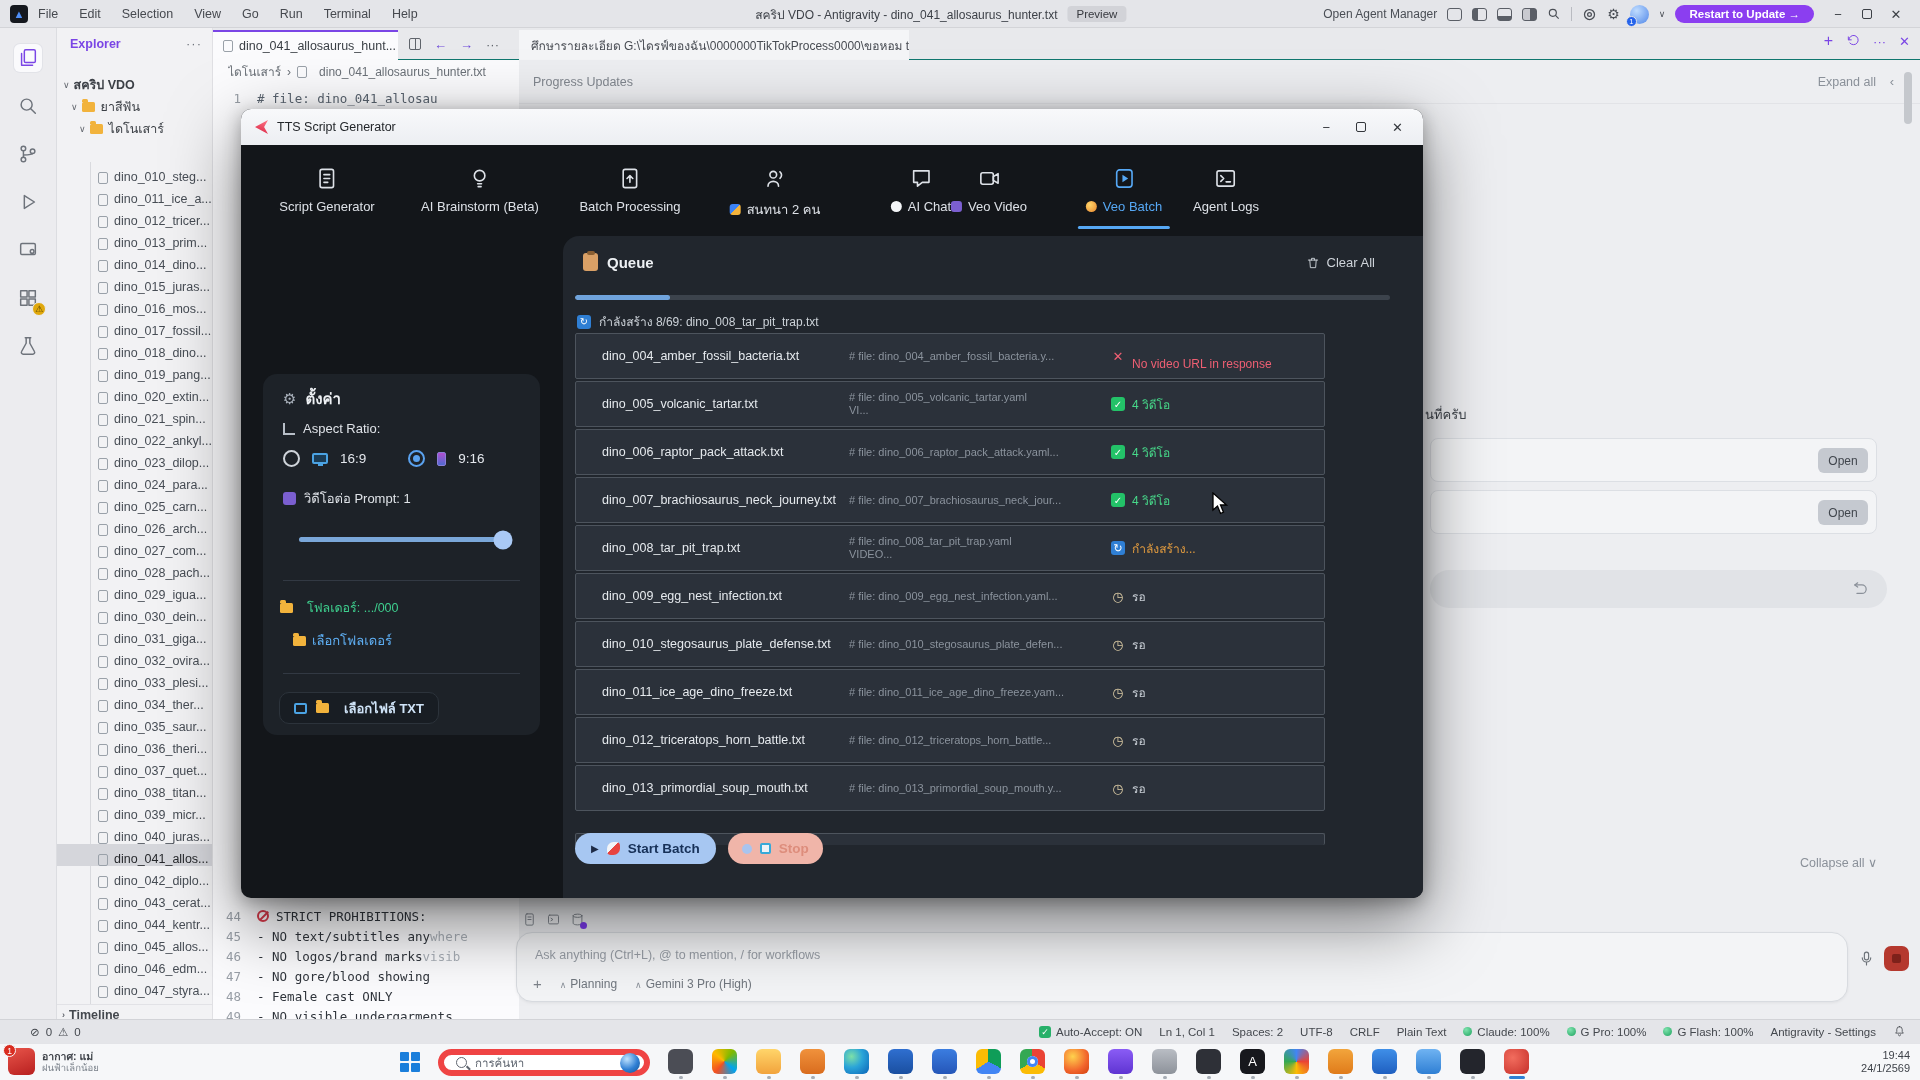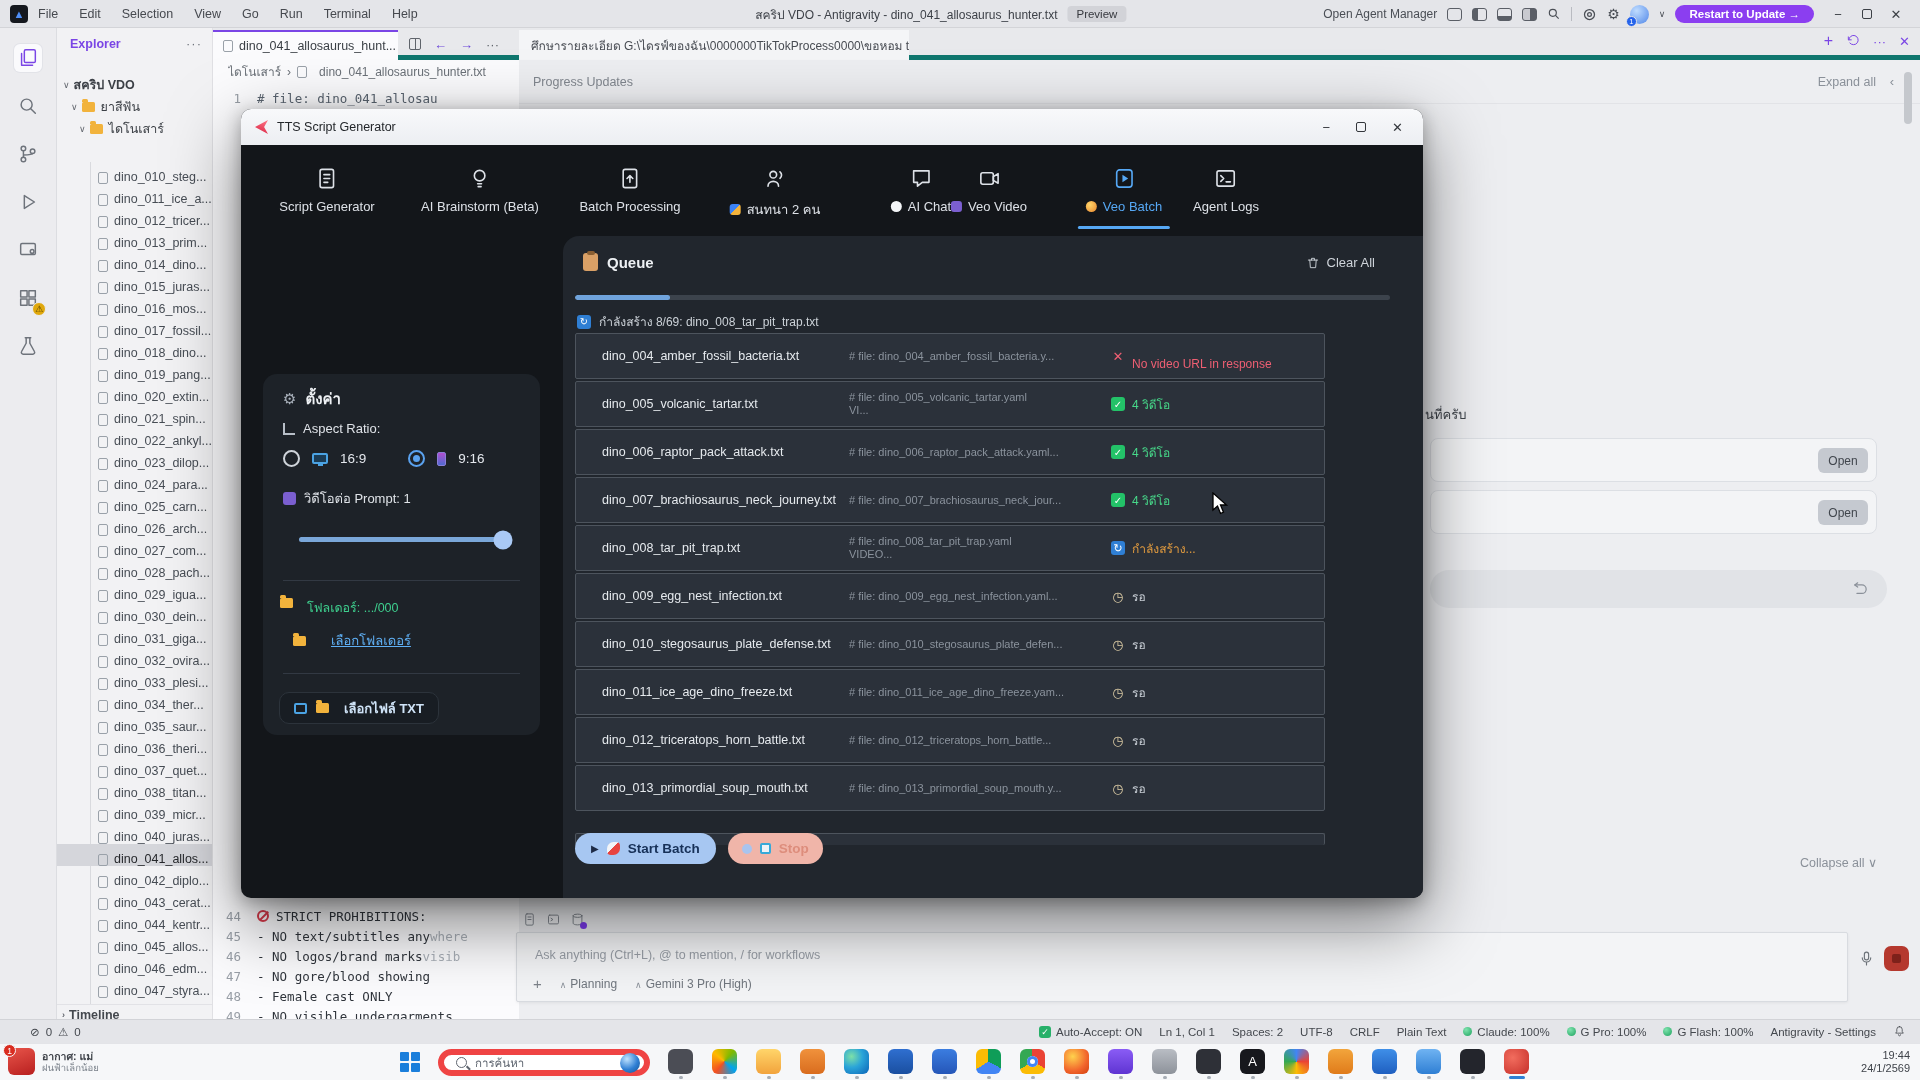--- a/index.html
+++ b/index.html
@@ -45,21 +45,21 @@
   .fold::before{content:'';position:absolute;left:0;top:-3px;width:6px;height:3px;background:#f2b33c;border-radius:1.5px 1.5px 0 0;}
   .tree-files{position:absolute;left:0;top:134px;width:156px;}
   .tree-file{position:relative;width:156px;height:22px;display:flex;align-items:flex-end;padding-left:41px;font-size:12.5px;color:#474d55;white-space:nowrap;overflow:hidden;}
   .tree-file.selected{background:#d5d6db;color:#26282c;}
   .ficon{width:10px;height:12px;border:1.3px solid #9aa1a9;border-radius:2px;margin-right:6px;flex:none;}
   .guide{position:absolute;left:33px;top:134px;width:1px;height:842px;background:#d9dade;}
   .sb-section{position:absolute;left:0;width:156px;height:21px;border-top:1px solid #e2e2e6;display:flex;align-items:center;padding-left:5px;font-size:12.5px;font-weight:bold;color:#44484e;background:#f2f2f4;}
 
   
   .editor{position:absolute;left:213px;top:28px;width:306px;height:991px;background:#fbfbfd;}
-  .tabbar{position:absolute;left:213px;top:28px;width:1707px;height:32px;background:#e8e9ec;border-bottom:5px solid #0f766e;z-index:1;}
+  .tabbar{position:absolute;left:213px;top:28px;width:1707px;height:32px;background:#e8e9ec;border-bottom:1px solid #0f766e;z-index:1;}
   .etab{position:absolute;left:0;top:2px;width:185px;height:30px;background:#fbfbfd;border-top:2px solid #7a45e5;display:flex;align-items:center;padding:0 10px;gap:6px;font-size:12.5px;color:#3a3f45;white-space:nowrap;overflow:hidden;}
   .etab .ficon{margin:0;}
   .tab-acts{position:absolute;left:190px;top:0;height:32px;display:flex;align-items:center;gap:13px;color:#6a45d8;font-size:13px;padding-left:6px;}
   .tab-acts .splitic{width:12px;height:12px;border:1.4px solid #5f646b;border-radius:2px;position:relative;}
   .tab-acts .splitic::before{content:'';position:absolute;left:50%;top:0;bottom:0;width:1.4px;background:#5f646b;}
   .agent-tab{position:absolute;left:306px;top:2px;width:390px;height:30px;background:#f4f5f7;display:flex;align-items:center;padding:0 12px;font-size:12px;color:#474b52;white-space:nowrap;overflow:hidden;}
   .agent-acts{position:absolute;right:10px;top:4px;display:flex;gap:13px;align-items:center;color:#7a45e5;font-size:14px;}
   .agent-acts svg{width:14px;height:14px;stroke:currentColor;stroke-width:1.7;fill:none;stroke-linecap:round;}
   .breadcrumb{position:absolute;left:228px;top:62px;width:285px;display:flex;align-items:center;gap:6px;font-size:12px;color:#6b7178;white-space:nowrap;overflow:hidden;z-index:1;}
   .code{font-family:"DejaVu Sans Mono","Liberation Mono",monospace;font-size:12.5px;color:#30353c;}
@@ -86,21 +86,21 @@
   .undo-ic svg{width:17px;height:17px;stroke:currentColor;stroke-width:1.7;fill:none;stroke-linecap:round;stroke-linejoin:round;}
   .collapse-all{position:absolute;left:1800px;top:855px;font-size:12.5px;color:#8a9099;z-index:1;white-space:nowrap;}
   .agent-scroll{position:absolute;left:1904px;top:72px;width:8px;height:52px;background:#c5c8cd;border-radius:4px;z-index:1;}
 
   
   .chat-dock{position:absolute;left:516px;top:906px;width:1404px;height:104px;z-index:8;}
   .chat-icons{position:absolute;left:6px;top:6px;display:flex;gap:9px;color:#7d838b;}
   .chat-icons svg{width:15px;height:15px;stroke:currentColor;stroke-width:1.5;fill:none;stroke-linecap:round;}
   .db-wrap{position:relative;}
   .db-dot{position:absolute;right:-2px;bottom:-2px;width:7px;height:7px;border-radius:50%;background:#7c3aed;}
-  .chat-box{position:absolute;left:0;top:26px;width:1332px;height:70px;background:#f3f4f6;border:1px solid #d8dbe0;border-radius:2px;box-shadow:0 1px 3px rgba(0,0,0,.06);}
+  .chat-box{position:absolute;left:0;top:26px;width:1332px;height:70px;background:#f3f4f6;border:1px solid #d8dbe0;border-radius:16px;box-shadow:0 1px 3px rgba(0,0,0,.06);}
   .chat-ph{position:absolute;left:18px;top:15px;font-size:12.5px;color:#979da5;}
   .chat-row2{position:absolute;left:16px;bottom:9px;display:flex;align-items:center;gap:18px;font-size:12px;color:#70767e;}
   .chat-plus{font-size:15px;color:#7d838b;}
   .chev-up{font-size:9px;margin-right:4px;color:#8a9099;}
   .mic{position:absolute;left:1342px;top:44px;color:#6b7178;}
   .mic svg{width:17px;height:17px;stroke:currentColor;stroke-width:1.6;fill:none;stroke-linecap:round;}
   .stop-rec{position:absolute;left:1368px;top:40px;width:25px;height:25px;border-radius:7px;background:#b5382e;display:flex;align-items:center;justify-content:center;}
   .stop-rec::before{content:'';width:9px;height:9px;border-radius:2px;background:#7e211a;}
 
   
@@ -199,22 +199,22 @@
   .monitor{width:16px;height:11px;border:2px solid #4ba3e3;border-radius:2px;position:relative;background:#1b3c55;}
   .monitor::after{content:'';position:absolute;left:4px;bottom:-4px;width:5px;height:2px;background:#4ba3e3;}
   .phone{width:9px;height:14px;border:1.5px solid #8a7fd8;border-radius:2px;background:linear-gradient(180deg,#b14fd0,#4f6ad0);}
   .gap18{width:18px;}
   .sc-prompt{position:absolute;left:20px;top:114px;display:flex;align-items:center;gap:8px;font-size:13px;color:#dfe3e8;}
   .clap{width:13px;height:13px;border-radius:3px;background:#7b5fd0;}
   .slider{position:absolute;left:36px;top:163px;width:210px;height:5px;border-radius:3px;background:#3c434b;}
   .slider-fill{height:100%;border-radius:3px;background:#7aa7d9;}
   .slider-thumb{position:absolute;top:50%;transform:translate(-50%,-50%);width:19px;height:19px;border-radius:50%;background:#a9c9f5;}
   .sc-div{position:absolute;left:20px;width:237px;height:1px;background:#323943;}
-  .sc-folder{position:absolute;left:17px;top:224px;display:flex;align-items:flex-start;gap:8px;font-size:12.5px;color:#3ecf8e;}
-  .sc-choosefolder{position:absolute;left:30px;top:256px;display:flex;align-items:center;gap:19px;font-size:13px;color:#5fb0f5;text-decoration:underline;}
+  .sc-folder{position:absolute;left:17px;top:224px;display:flex;align-items:center;gap:8px;font-size:12.5px;color:#3ecf8e;}
+  .sc-choosefolder{position:absolute;left:30px;top:256px;display:flex;align-items:center;gap:0;font-size:13px;color:#5fb0f5;}
   .btn-txt{position:absolute;left:16px;top:318px;height:32px;padding:0 14px;border-radius:10px;background:#181d23;border:1px solid #2c333b;display:flex;align-items:center;gap:9px;font-size:13px;font-weight:bold;color:#cfe3f7;}
   .cbox{width:13px;height:11px;border:2px solid #4ba3e3;border-radius:2px;}
 
   
   .cursor{position:absolute;left:1211px;top:492px;z-index:100;}
 </style>
 </head>
 <body>
 
 <div class="titlebar" data-name="window-titlebar">

